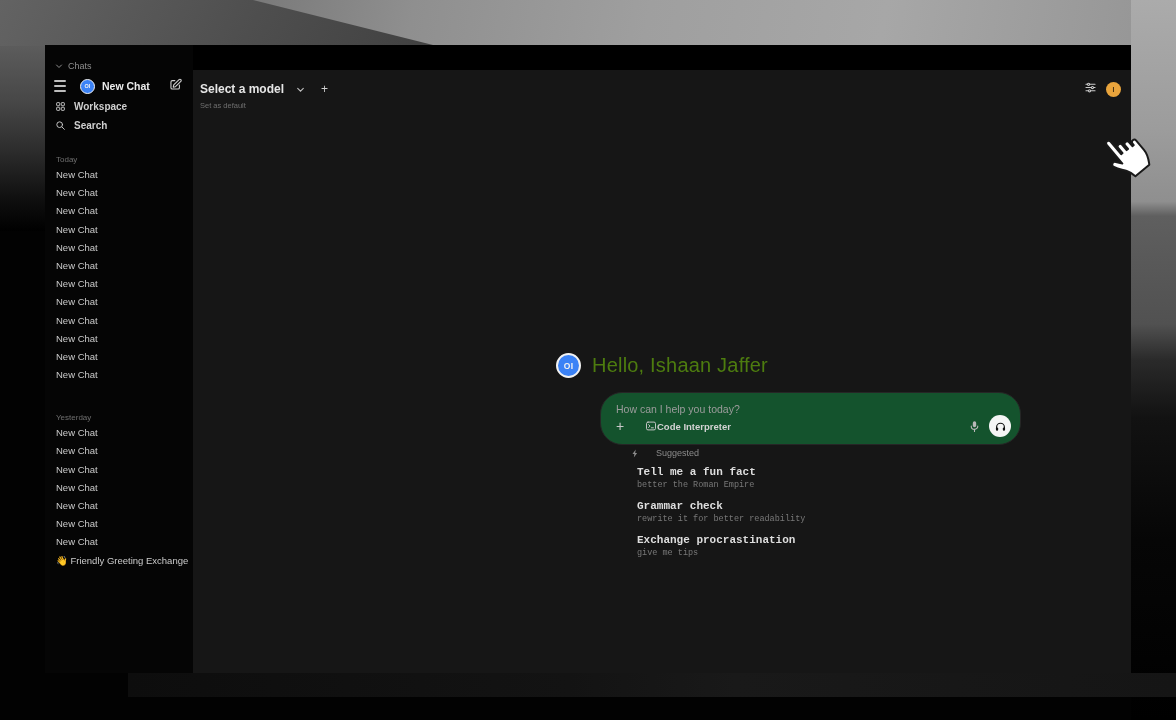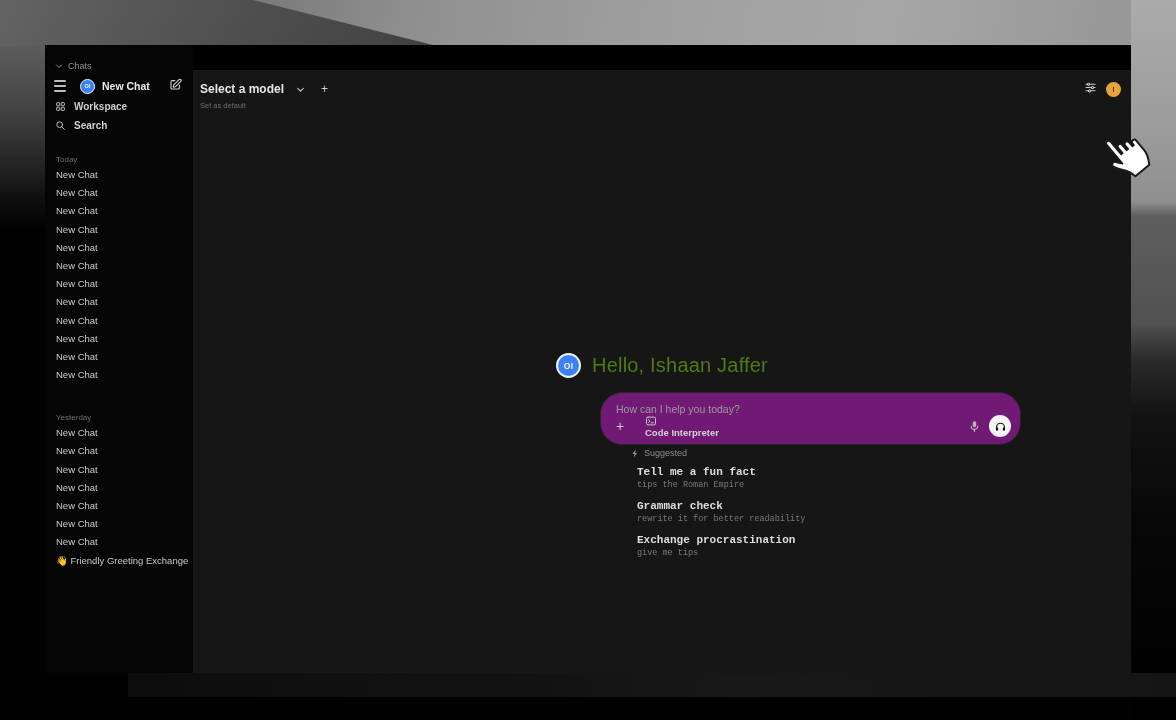--- a/index.html
+++ b/index.html
@@ -55,32 +55,32 @@
   .set-default { margin-top:3px; font-size:7.5px; color:#6f6f6f; cursor:pointer; }
   .top-right { position:absolute; right:10px; top:10px; display:flex; align-items:center; gap:9px; }
   .controls-icon { color:#c9c9c9; cursor:pointer; }
   .avatar { width:15px; height:15px; border-radius:50%; background:#e9a43c; color:#4a3414; font-size:7px; font-weight:700;
     display:flex; align-items:center; justify-content:center; cursor:pointer; }
 
   .greeting { position:absolute; left:0; top:283px; width:100%; display:flex; align-items:center; justify-content:center; gap:11px; }
   .greeting .logo-badge { width:25px; height:25px; border-width:2.4px; font-size:8.5px; }
   .greeting-text { font-size:20px; font-weight:500; color:#4d7c0f; letter-spacing:.2px; }
 
-  .prompt-box { position:absolute; left:407px; top:322px; width:421px; height:53px; background:#701a75; border:1px solid #262626; border-radius:22px; }
+  .prompt-box { position:absolute; left:407px; top:322px; width:421px; height:53px; background:#14532d; border:1px solid #262626; border-radius:22px; }
   .prompt-placeholder { position:absolute; left:15px; top:10px; font-size:10.5px; color:#9c9c9c; }
   .prompt-bottom { position:absolute; left:0; bottom:6px; width:100%; height:24px; display:flex; align-items:center; padding:0 9px; }
   .pb-plus { width:20px; height:20px; color:#c9c9c9; font-size:14px; display:flex; align-items:center; justify-content:center; cursor:pointer; }
-  .ci-chip { display:flex; align-items:flex-start; gap:0; margin-left:8px; padding:3px 7px; border-radius:10px; cursor:pointer; color:#cfcfcf;flex-direction:column; }
+  .ci-chip { display:flex; align-items:flex-end; gap:0; margin-left:8px; padding:3px 7px; border-radius:10px; cursor:pointer; color:#cfcfcf; }
   .ci-chip .cicon { color:#c9c9c9; display:flex; }
   .ci-label { font-size:9.5px; font-weight:600; color:#d3d3d3; }
   .pb-spacer { flex:1; }
   .mic-btn { color:#b9b9b9; margin-right:9px; cursor:pointer; display:flex; }
   .call-btn { width:22px; height:22px; border-radius:50%; background:#f5f5f5; color:#111; display:flex; align-items:center; justify-content:center; cursor:pointer; }
 
-  .suggested-label { position:absolute; left:438px; top:378px; display:flex; align-items:center; gap:5px; font-size:9px; color:#8b8b8b; }
+  .suggested-label { position:absolute; left:438px; top:378px; display:flex; align-items:center; gap:17px; font-size:9px; color:#8b8b8b; }
   .suggested-label .sicon { color:#8b8b8b; display:flex; }
   #suggestion-list { position:absolute; left:441px; top:394px; width:380px;font-family:Liberation Mono, monospace; }
   .sg-item { margin-bottom:6px; cursor:pointer; padding:1px 3px; border-radius:5px; }
   .sg-title { font-size:11px; font-weight:700; color:#dedede; line-height:14px; }
   .sg-sub { font-size:8.5px; color:#787878; line-height:12px; }
 
   
   #cursor { position:absolute; left:1098px; top:126px; width:58px; height:58px; pointer-events:none; }
 </style>
 </head>
@@ -241,21 +241,21 @@
         <span class="sicon">
           <svg width="8" height="9" viewBox="0 0 14 16" fill="currentColor">
               <path d="M8.3 1 2.5 9h3.4l-1 6 5.9-8H7.3z"></path>
             </svg>
         </span>
         <span>Suggested</span>
       </div>
       <div id="suggestion-list">
           <div class="sg-item">
             <div class="sg-title">Tell me a fun fact</div>
-            <div class="sg-sub">tips the Roman Empire</div>
+            <div class="sg-sub">better the Roman Empire</div>
           </div>
           <div class="sg-item">
             <div class="sg-title">Grammar check</div>
             <div class="sg-sub">rewrite it for better readability</div>
           </div>
           <div class="sg-item">
             <div class="sg-title">Exchange procrastination</div>
             <div class="sg-sub">give me tips</div>
           </div>
         </div>

